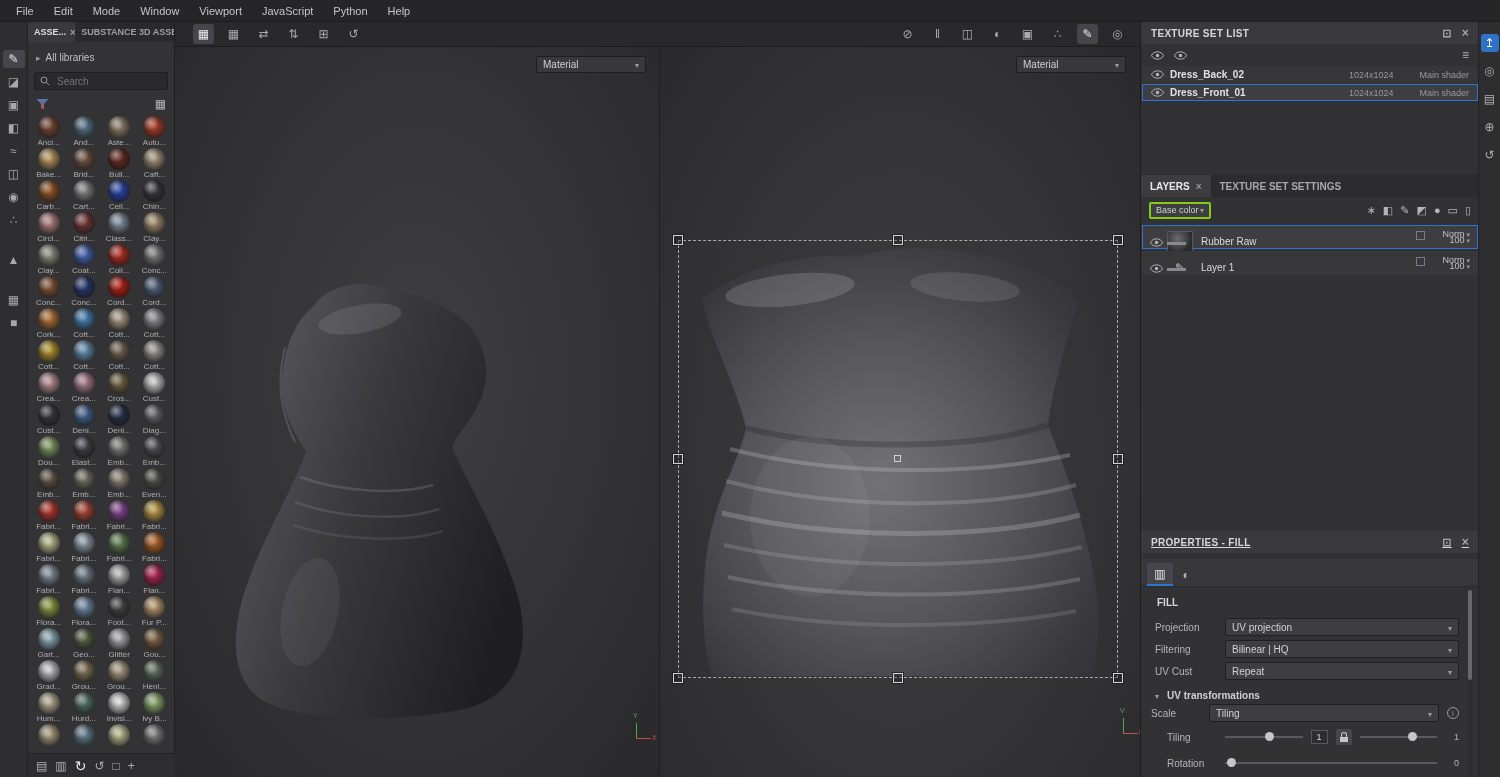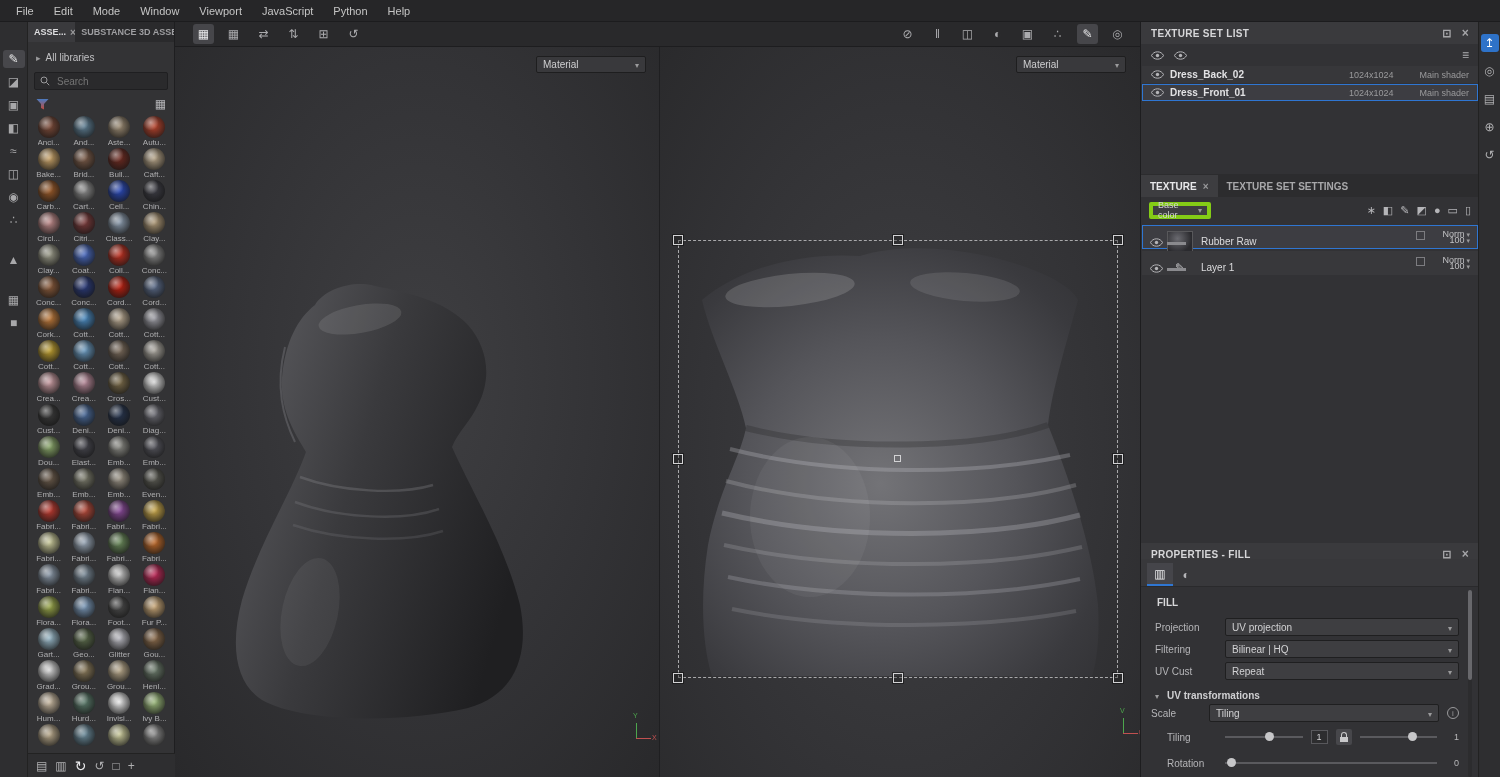--- a/index.html
+++ b/index.html
@@ -78,21 +78,21 @@
   .ts-row.selected{border-color:#2f76d2;background:#3d3d42;}
   .ts-name{flex:1;font-size:10px;font-weight:bold;color:#e2e2e4;white-space:nowrap;}
   .ts-size{font-size:9px;color:#9a9a9c;width:56px;}
   .ts-shader{font-size:9px;color:#9a9a9c;width:58px;text-align:right;}
   .eye{display:inline-flex;align-items:center;}
 
   .layers-tabs{position:absolute;left:0;top:152px;width:338px;height:23px;background:#2c2c2e;display:flex;align-items:flex-end;}
   .ltab{display:inline-flex;align-items:center;gap:6px;height:22px;padding:0 9px;font-size:10px;font-weight:bold;color:#a8a8aa;}
   .ltab.active{background:#3d3d40;color:#e8e8ea;}
   .layers-toolbar{position:absolute;left:0;top:175px;width:338px;height:26px;background:#323235;display:flex;align-items:center;padding:0 8px;gap:7px;}
-  .dd-small{display:flex;align-items:center;justify-content:space-between;width:62px;height:17px;background:#3e3e41;border:4px solid #84cc16;border-radius:2px;padding:0 5px;font-size:9px;color:#d2d2d4;}
+  .dd-small{display:flex;align-items:center;justify-content:space-between;width:62px;height:17px;background:#3e3e41;border:2px solid #84cc16;border-radius:2px;padding:0 5px;font-size:9px;color:#d2d2d4;}
   .layers-toolbar .flex{flex:1;}
   .la-icon{color:#b5b5b8;font-size:11px;}
   #layer-list{position:absolute;left:0;top:203px;width:338px;}
   .layer-row{position:relative;height:24px;margin:0 1px 2px 1px;background:#38383b;border:1px solid transparent;}
   .layer-row.selected{border-color:#2f76d2;background:#3d3d42;}
   .layer-row .eye{position:absolute;left:7px;top:12px;}
   .layer-thumb{position:absolute;left:24px;top:5px;width:26px;height:21px;border:1px solid #58585b;}
   .layer-thumb.img{background:radial-gradient(circle at 40% 35%,#6a6a70,#2a2a2e 75%);}
   .layer-thumb.brush{border:none;display:flex;align-items:center;justify-content:center;color:#c5c5c8;font-size:12px;}
   .layer-name{position:absolute;left:58px;top:10px;font-size:10px;color:#dcdcde;}
@@ -669,21 +669,21 @@
           </svg>
         </span>
         <span class="ts-name">Dress_Front_01</span>
         <span class="ts-size">1024x1024</span>
         <span class="ts-shader">Main shader</span>
       </div>
     </div>
 
   <div class="layers-tabs">
     <div class="ltab active">
-      <span>TEXTURE</span>
+      <span>LAYERS</span>
       <span class="close-x"></span>
     </div>
     <div class="ltab">
       <span>TEXTURE SET SETTINGS</span>
     </div>
   </div>
   <div class="layers-toolbar">
     <div class="dd-small">
       <span>Base color</span>
       <span class="i-chevD"></span>
@@ -723,21 +723,21 @@
         </span>
         <span class="layer-thumb brush">✎</span>
         <span class="layer-name">Layer 1</span>
         <span class="layer-check"></span>
         <span class="layer-blend">Norm<i class="cd">▾</i></span>
         <span class="layer-opacity">100<i class="cd">▾</i></span>
         <span class="layer-bar"></span>
       </div>
     </div>
 
-  <div class="panel-header" style="top:521px;">
+  <div class="panel-header" style="top:509px;text-decoration:underline;">
     <span>PROPERTIES - FILL</span>
     <span class="flex"></span>
     <span class="i-pop"></span>
     <span class="i-close"></span>
   </div>
   <div class="props-tabs">
     <div class="ptab active i-fillTab"></div>
     <div class="ptab i-matTab"></div>
   </div>
 

